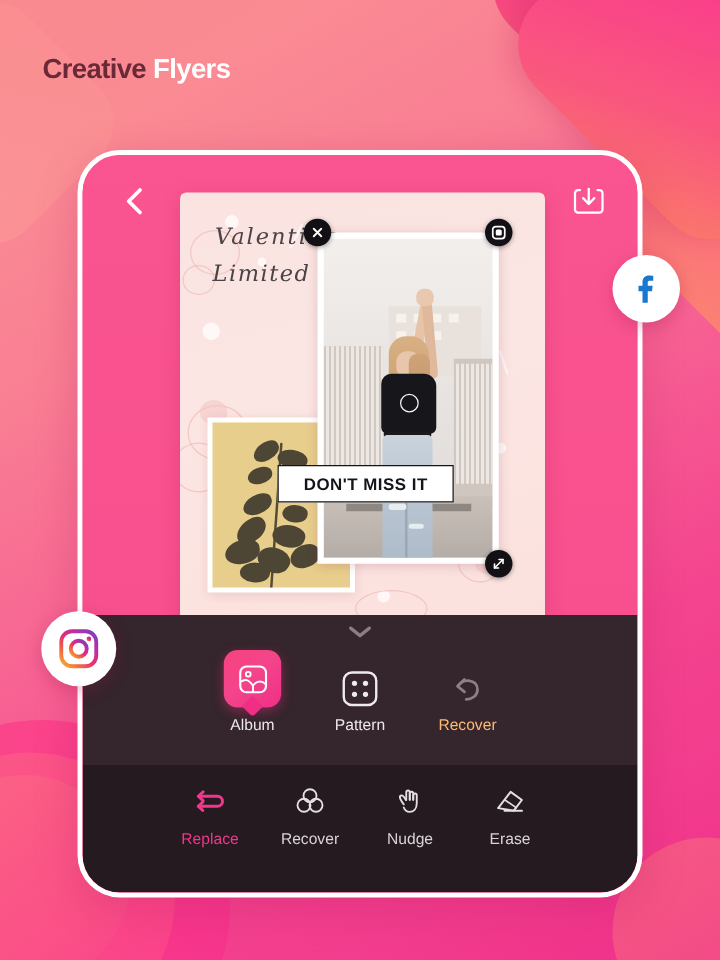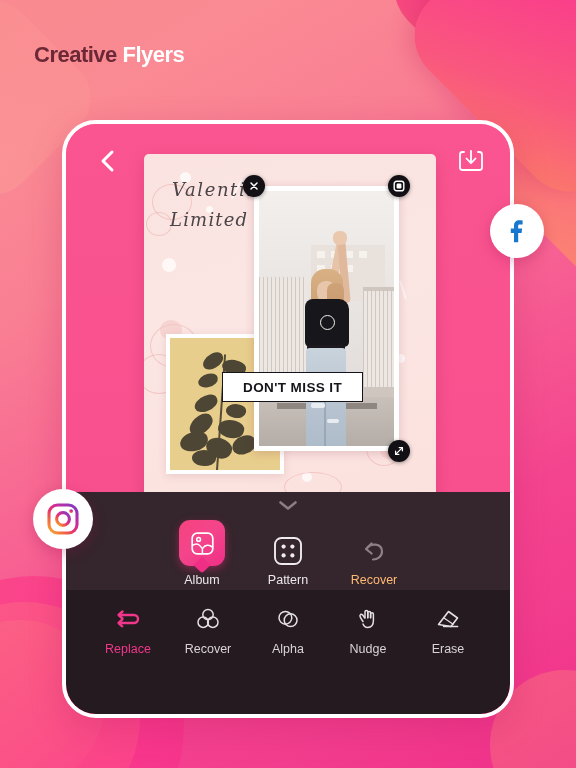--- a/index.html
+++ b/index.html
@@ -208,21 +208,21 @@
     display:flex; align-items:center; justify-content:center;
     box-shadow:0 3px 9px rgba(240,50,130,.4);
   }
   .album-box:after {
     content:""; position:absolute; left:50%; transform:translateX(-50%) rotate(45deg);
     bottom:-5px; width:12px; height:12px; border-radius:0 0 3px 0;
     background:#ef2f86;
   }
 
   .panel-bot {
-    position:absolute; left:0; bottom:0; width:100%; height:124px;
+    position:absolute; left:0; bottom:0; width:100%; height:102px;
     background:#241a20;
   }
   .bot-row { position:absolute; left:0; top:14px; width:100%;
     display:flex; justify-content:center; align-items:flex-start; gap:22px; }
   .bitem { display:flex; flex-direction:column; align-items:center; width:58px; cursor:pointer; }
   .bic { height:30px; display:flex; align-items:center; justify-content:center; }
   .blb { font-size:12.5px; color:#d9d3d6; margin-top:8px; }
   .blb.on { color:#f0378a; }
 
   
@@ -453,29 +453,20 @@
           <svg width="28" height="24" viewBox="0 0 28 24">
             <circle cx="14" cy="7.6" r="5.2" fill="none" stroke="#e4dfe1" stroke-width="1.5"></circle>
             <circle cx="9.2" cy="15.2" r="5.2" fill="none" stroke="#e4dfe1" stroke-width="1.5"></circle>
             <circle cx="18.8" cy="15.2" r="5.2" fill="none" stroke="#e4dfe1" stroke-width="1.5"></circle>
           </svg>
         </div>
         <div class="blb">Recover</div>
       </div>
 
 
-      <div class="bitem">
-        <div class="bic">
-          <svg width="28" height="24" viewBox="0 0 28 24">
-            <circle cx="11.4" cy="10.8" r="6.4" fill="none" stroke="#e4dfe1" stroke-width="1.5"></circle>
-            <circle cx="16.6" cy="13.2" r="6.4" fill="none" stroke="#e4dfe1" stroke-width="1.5"></circle>
-          </svg>
-        </div>
-        <div class="blb">Alpha</div>
-      </div>
 
       <div class="bitem">
         <div class="bic">
           <svg width="28" height="24" viewBox="0 0 28 24">
             <path d="M9 14.5 C6.5 11 5 8.5 6.5 7.5 C8 6.6 9.6 9 10.6 10.8" fill="none" stroke="#e4dfe1" stroke-width="1.5" stroke-linecap="round"></path>
             <path d="M11 11 V4.8 A1.4 1.4 0 0 1 13.8 4.8 V10.8" fill="none" stroke="#e4dfe1" stroke-width="1.5" stroke-linecap="round"></path>
             <path d="M13.8 10.8 V5.8 A1.4 1.4 0 0 1 16.6 5.8 V10.8" fill="none" stroke="#e4dfe1" stroke-width="1.5" stroke-linecap="round"></path>
             <path d="M16.6 10.8 V7.2 A1.4 1.4 0 0 1 19.4 7.2 V13.5
                      C19.4 18 17 20.5 13.6 20.5 C11.2 20.5 9.8 19 9 17" fill="none" stroke="#e4dfe1" stroke-width="1.5" stroke-linecap="round" stroke-linejoin="round"></path>
           </svg>

